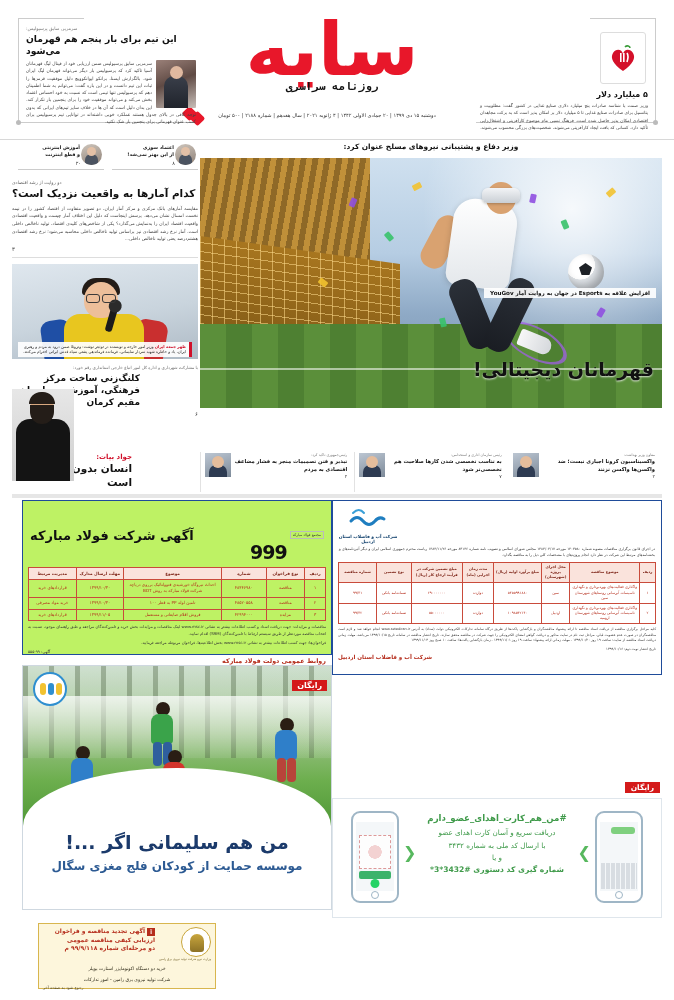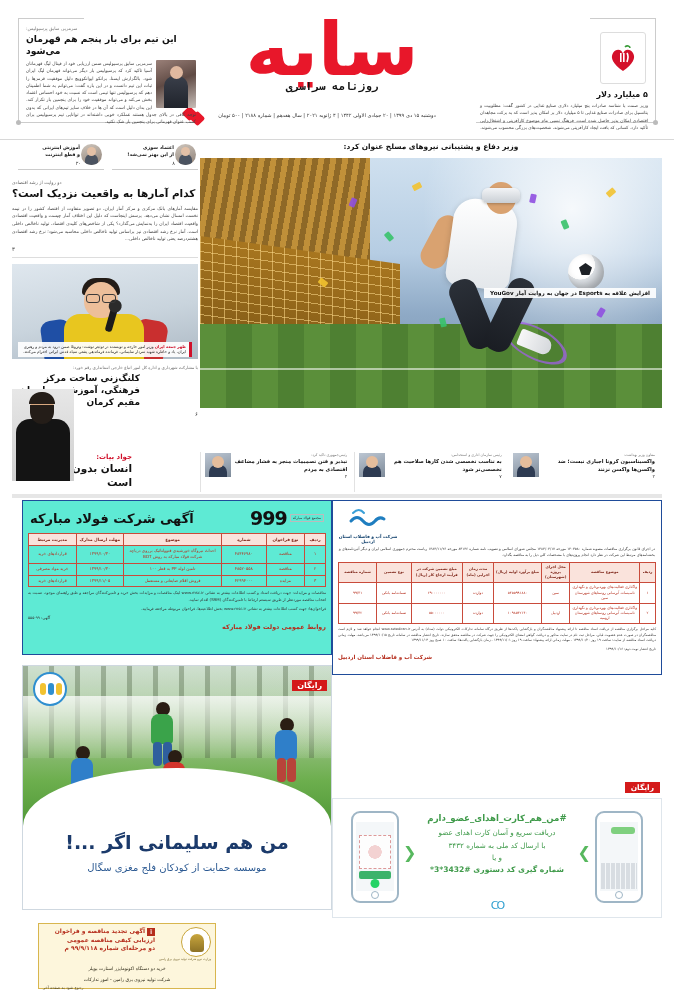--- a/index.html
+++ b/index.html
@@ -219,27 +219,27 @@
   .ts-av:before { content:""; position:absolute; left:7px; top:3px; width:12px; height:12px;
                   background:#e5bd9c; border-radius:50%; z-index:2; }
   .ts-txt { padding-right: 3px; }
   .ts-k { font-size: 3.6px; color:#777; margin-bottom:1px; }
   .ts-t { font-size: 5.2px; font-weight: bold; color:#111; line-height:1.45; }
   .ts-p { font-size: 4.6px; color:#333; margin-top:1px; }
 
   
   .tender-left {
     position: absolute; left: 22px; top: 500px; width: 310px; height: 155px;
-    border: 1px solid #1f4c9a; background: #5eead4; padding: 4px 5px;
+    border: 1px solid #1f4c9a; background: #bef264; padding: 4px 5px;
   }
   .tl-head { display:flex; flex-direction: row-reverse; align-items:center; justify-content:space-between;
              padding: 2px 2px 4px; }
   .tl-title { font-size: 13px; font-weight: bold; color:#111; }
   .tl-logo { display:flex; flex-direction: row-reverse; align-items:center; gap:3px;}
-  .tl-logo .mark { font-size: 19px; font-weight: bold; color:#111; letter-spacing:-1px; }
+  .tl-logo .mark { font-size: 19px; font-weight: bold; color:#111; letter-spacing:-1px;margin-top:34px; }
   .tl-logo .cap { font-size: 3.6px; line-height:1.35; color:#333; border:1px solid #bbb; padding:1px 2px; text-align:center;}
   table.tl-tbl { width: 100%; border-collapse: collapse; direction: rtl; }
   table.tl-tbl th, table.tl-tbl td {
     border: 1px solid #c94b3b; font-size: 4.2px; padding: 2.5px 1px; text-align: center;
     color: #b52d1c; line-height: 1.4;
   }
   table.tl-tbl th { background: #fae3dc; color:#7a1f12; font-weight: bold; }
   .tl-note { font-size: 3.9px; color:#333; line-height:1.6; text-align: justify; margin-top: 3px; direction: rtl;}
   .tl-foot { font-size: 6.4px; font-weight:bold; color:#b52d1c; margin-top:2px; text-align:right;}
 
@@ -275,21 +275,21 @@
      background: linear-gradient(180deg, rgba(255,255,255,.72), rgba(255,255,255,0)); }
   .ch-mask { position:absolute; left:0; right:0; bottom:0; height:58px; background:#fff;
      border-radius: 50% 50% 0 0 / 100% 100% 0 0; }
   .kid { position:absolute; }
   .kid .h { position:absolute; width:14px; height:14px; border-radius:50%; background:#2a1d14; }
   .kid .b { position:absolute; width:22px; height:30px; border-radius:8px 8px 4px 4px; }
   .kid .l { position:absolute; width:9px; height:24px; border-radius:4px; }
   .ch-slogan { position:absolute; left:0; right:0; bottom: 56px; text-align:center;
                font-size: 19px; font-weight: bold; color:#1b3a6b; direction: rtl; z-index: 5;}
   .ch-sub { position:absolute; left:0; right:0; bottom: 36px; text-align:center;
-            font-size: 10px; color:#2c5a93; direction: rtl; }
+            font-size: 12px; color:#2c5a93; direction: rtl; font-weight: bold; }
   .ch-code { position:absolute; left:0; right:0; bottom: 8px; text-align:center;
              font-size: 17px; font-weight: bold; color:#2a6fb5; letter-spacing: 1px; }
   .ch-free { position:absolute; right: 4px; top: 14px; background:#d41a1a; color:#fff;
              font-size: 8px; font-weight:bold; padding: 1px 5px; z-index:6; direction: rtl;}
   .ch-badge { position:absolute; left: 10px; top: 6px; width: 34px; height: 34px; border-radius:50%;
               background:#fff; border:2px solid #2f8fd0; z-index:6; }
   .ch-badge i { position:absolute; width:6px; height:12px; border-radius:3px; top:9px; }
 
   
   .ad-free { position:absolute; right: 14px; top: 782px; background:#d41a1a; color:#fff;
@@ -488,20 +488,21 @@
       <div class="conf" style="left:150px;top:40px;background:#8f4fe0;transform:rotate(24deg)"></div>
       <div class="conf" style="left:186px;top:74px;background:#39c26a;transform:rotate(-40deg)"></div>
       <div class="conf" style="left:214px;top:24px;background:#f2c230;transform:rotate(62deg)"></div>
       <div class="conf" style="left:330px;top:36px;background:#8f4fe0;transform:rotate(12deg)"></div>
       <div class="conf" style="left:362px;top:62px;background:#39c26a;transform:rotate(-22deg)"></div>
       <div class="conf" style="left:408px;top:30px;background:#f2c230;transform:rotate(48deg)"></div>
       <div class="conf" style="left:240px;top:160px;background:#39c26a;transform:rotate(-14deg)"></div>
       <div class="conf" style="left:398px;top:150px;background:#8f4fe0;transform:rotate(30deg)"></div>
       <div class="conf" style="left:120px;top:120px;background:#f2c230;transform:rotate(-52deg)"></div>
       <div class="hero-cap">افزایش علاقه به Esports در جهان به روایت آمار YouGov</div>
+      <div class="hero-title">قهرمانان دیجیتالی!</div>
 
     </div>
   </div>
 
   <div class="teasers">
     <div class="teaser">
       <div class="ts-av"></div>
       <div class="ts-txt">
         <div class="ts-k">رئیس‌جمهوری تاکید کرد:</div>
         <div class="ts-t">تبذیر و فتن تصمیمات منجر به فشار مضاعف اقتصادی به مردم</div>
@@ -690,23 +691,20 @@
       </div>
       <div class="org-arrow a1">❯</div>
       <div class="org-arrow a2">❮</div>
       <div class="org-txt">
         <div class="org-h">#من_هم_کارت_اهدای_عضو_دارم</div>
         <div class="org-l">دریافت سریع و آسان کارت اهدای عضو</div>
         <div class="org-l">با ارسال کد ملی به شماره ۳۴۳۲</div>
         <div class="org-l">و یا</div>
         <div class="org-cmd">شماره گیری کد دستوری  #3432*3*</div>
       </div>
-      <div class="org-logo">
-          <span class="g">CO</span>
-        </div>
     </div>
   </div>
 
   <div class="foot-tender">
     <div class="ft-top">
       <div class="ft-head">
         <div class="ft-h1"><span class="ft-ic">آ</span><span>آگهی تجدید مناقصه و فراخوان</span></div>
         <div class="ft-h2">ارزیابی کیفی مناقصه عمومی</div>
         <div class="ft-h2">دو مرحله‌ای شماره ۹۹/۹/۱۱۸ م</div>
       </div>

